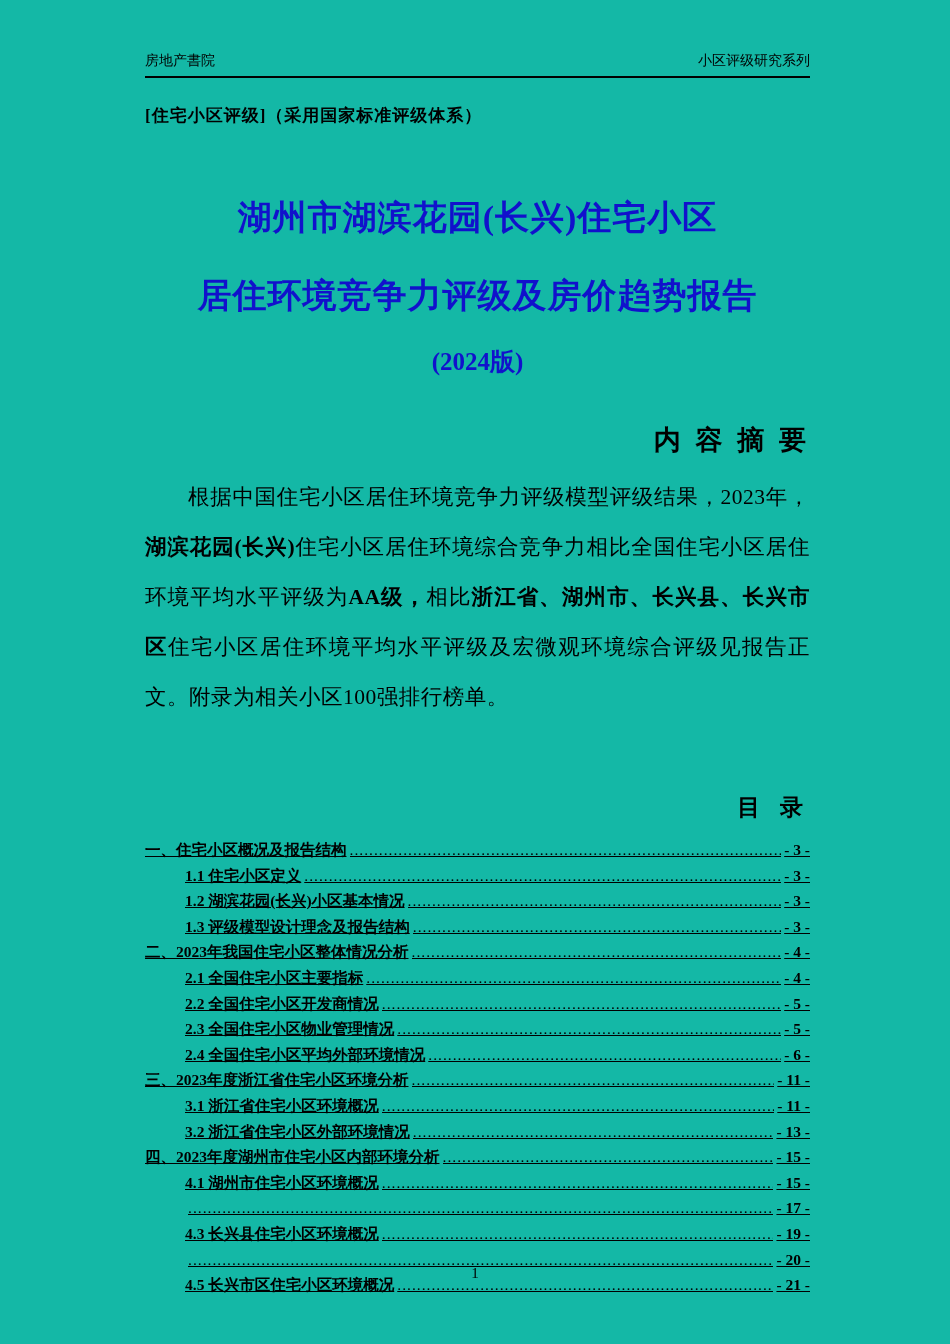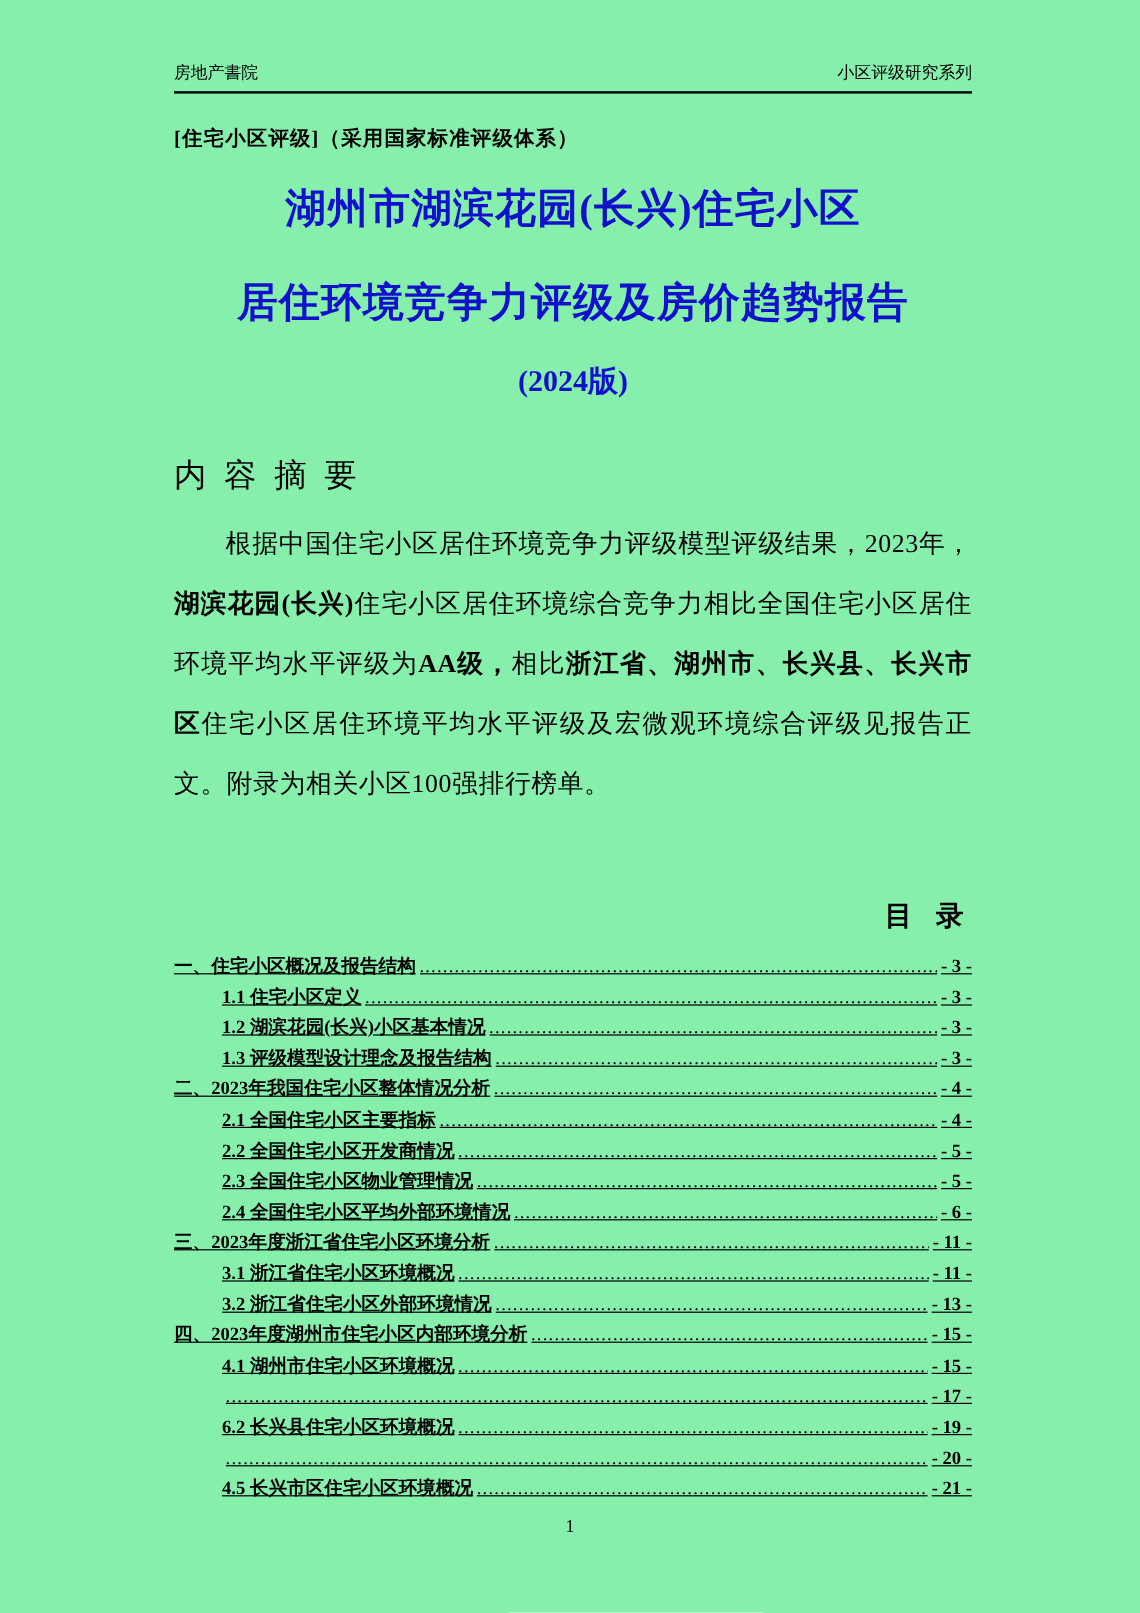--- a/index.html
+++ b/index.html
@@ -1,21 +1,21 @@
 <!DOCTYPE html>
 <html><head>
 <meta charset="utf-8">
 <style>
   html, body { margin: 0; padding: 0; background: #ffffff; }
   .page {
     position: relative;
     width: 950px;
     height: 1344px;
     margin: 0 auto;
-    background: #86efac;
+    background: #14b8a6;
     font-family: "Liberation Serif", "DejaVu Serif", serif;
     color: #000000;
     box-sizing: border-box;
     padding: 52px 140px 0 145px;
     overflow: hidden;
   }
   .doc-header {
     display: flex;
     justify-content: space-between;
     align-items: flex-end;
@@ -32,28 +32,28 @@
     font-size: 17px;
     font-weight: bold;
     letter-spacing: 1px;
   }
   .title-block { text-align: center; }
   .doc-title {
     font-weight: bold;
     text-align: center;
     margin: 0;
   }
-  .title-line1 { margin-top: 24px; font-size: 34px; letter-spacing: 1px; }
+  .title-line1 { margin-top: 68px; font-size: 34px; letter-spacing: 1px; }
   .title-line2 { margin-top: 32px; font-size: 34px; letter-spacing: 1px; }
   .title-line3 { margin-top: 26px; font-size: 25px; font-weight: bold; text-align: center; }
   .abstract-heading {
     margin: 44px 0 0 0;
-    text-align: left;
+    text-align: right;
     font-size: 27px;
-    font-weight: normal;
+    font-weight: bold;
     letter-spacing: 4px;
   }
   .abstract-body {
     margin: 14px 0 0 0;
     font-size: 21.5px;
     line-height: 50px;
     text-align: justify;
     text-indent: 2em;
     letter-spacing: 0.5px;
   }
@@ -191,21 +191,21 @@
       <div class="toc-row level2">
         <span class="toc-label">4.1 湖州市住宅小区环境概况</span>
         <span class="toc-dots"></span>
         <span class="toc-page">- 15 -</span>
       </div>
       <div class="toc-row level2">
         <span class="toc-dots"></span>
         <span class="toc-page">- 17 -</span>
       </div>
       <div class="toc-row level2">
-        <span class="toc-label">6.2 长兴县住宅小区环境概况</span>
+        <span class="toc-label">4.3 长兴县住宅小区环境概况</span>
         <span class="toc-dots"></span>
         <span class="toc-page">- 19 -</span>
       </div>
       <div class="toc-row level2">
         <span class="toc-dots"></span>
         <span class="toc-page">- 20 -</span>
       </div>
       <div class="toc-row level2">
         <span class="toc-label">4.5 长兴市区住宅小区环境概况</span>
         <span class="toc-dots"></span>

